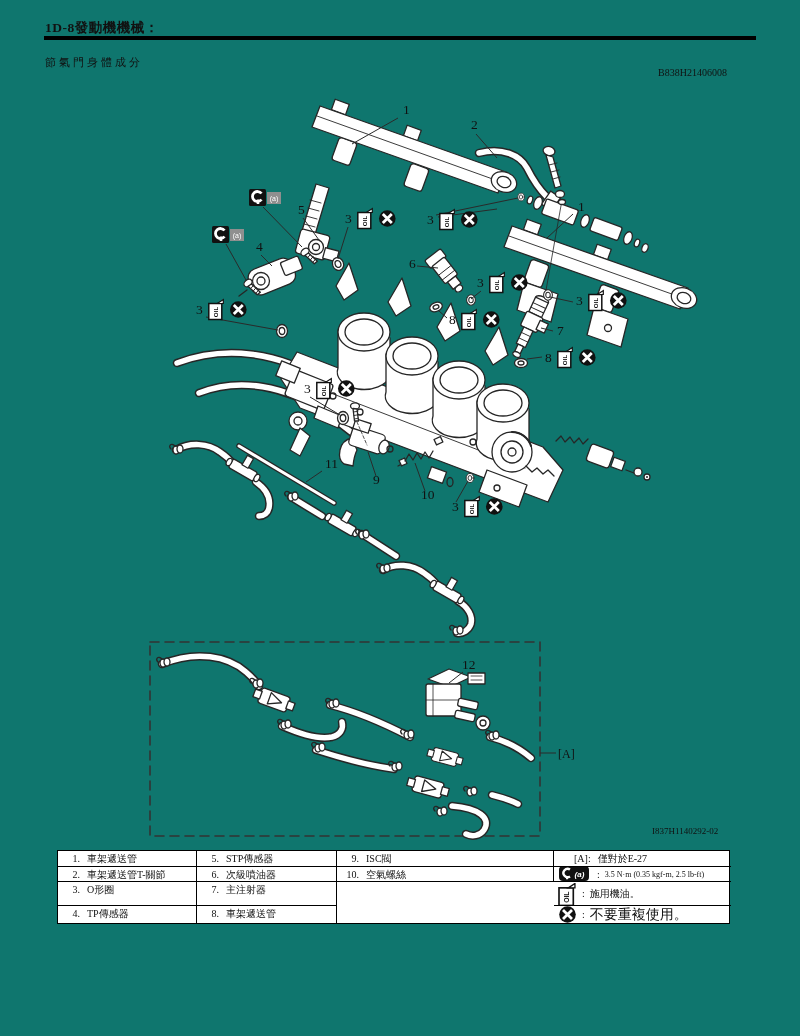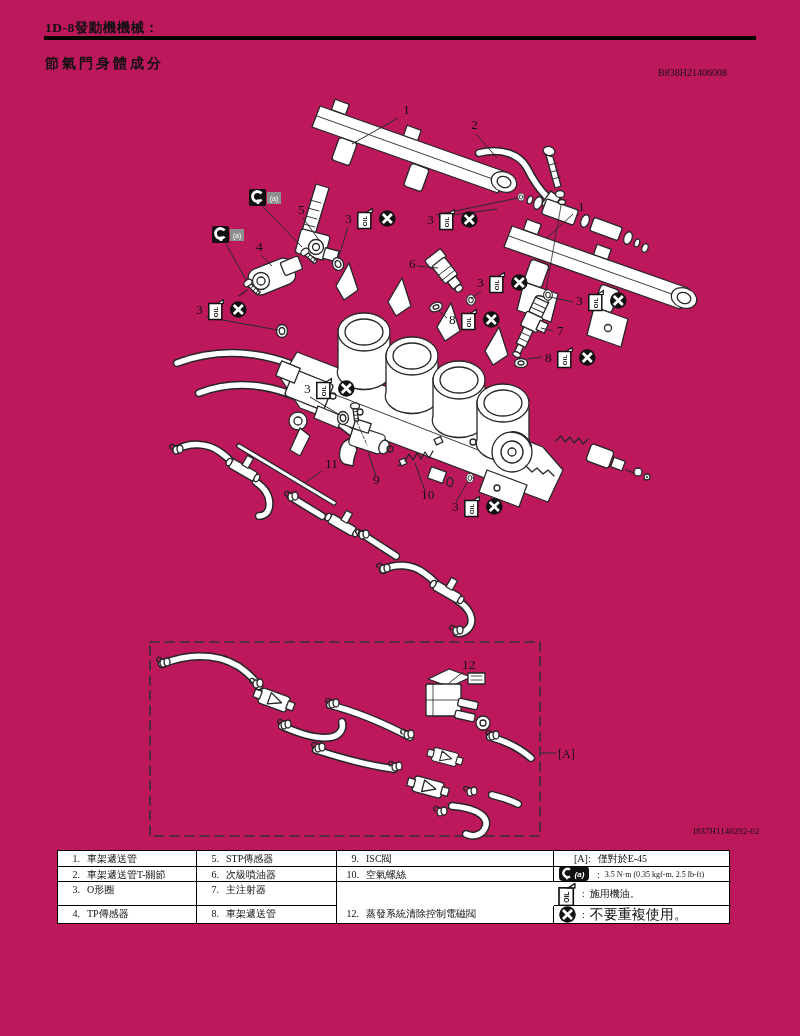--- a/index.html
+++ b/index.html
@@ -1,22 +1,22 @@
 <!DOCTYPE html>
 <html><head>
 <meta charset="utf-8">
 <style>
   html,body { margin:0; padding:0; background:#fff; }
-  .page { position:relative; width:800px; height:1036px; background:#be185d;
+  .page { position:relative; width:800px; height:1036px; background:#0f766e;
           font-family:"Liberation Serif", serif; color:#111; overflow:hidden; }
   .hdr { position:absolute; left:45px; top:19px; font-size:13.5px; font-weight:bold; letter-spacing:.5px; }
   .hdr-rule { position:absolute; left:44px; top:36px; width:712px; height:4px; background:#000; }
-  .sec-title { position:absolute; left:45px; top:55px; font-size:14px; font-weight:bold; letter-spacing:3px; }
+  .sec-title { position:absolute; left:45px; top:55px; font-size:11px; font-weight:normal; letter-spacing:3px; }
   .doc-code { position:absolute; left:658px; top:67px; font-size:10px; }
-  .fig-code { position:absolute; left:652px; top:826px; font-size:9px;margin-left:41px; }
+  .fig-code { position:absolute; left:652px; top:826px; font-size:9px; }
   #diagram-svg { position:absolute; left:0; top:0; width:800px; height:1036px; }
   .to { stroke:#262626; stroke-width:8.5; fill:none; }
   .ti { stroke:#ffffff; stroke-width:5.5; fill:none; }
   .tn { stroke:#262626; stroke-width:5.5; fill:none; }
   .tni{ stroke:#ffffff; stroke-width:3;   fill:none; }
   .parts-table { position:absolute; left:57px; top:850px; width:673px;
                  display:grid; grid-template-columns:139px 140px 217px 177px;
                  grid-template-rows:16px 15px 24px 17px;
                  border:1.4px solid #000; box-sizing:border-box; font-size:10px; background:#fff; }
   .pcell { border-right:1px solid #000; border-bottom:1px solid #000; box-sizing:border-box;
@@ -504,27 +504,23 @@
         <span class="pname">車架遞送管</span>
       </div>
       <div class="pcell" style="grid-area: 1 / 3;">
         <span class="pnum">9.</span>
         <span class="pname">ISC閥</span>
       </div>
       <div class="pcell" style="grid-area: 2 / 3;">
         <span class="pnum">10.</span>
         <span class="pname">空氣螺絲</span>
       </div>
-      <div class="pcell lastrow" style="grid-area: 4 / 3;">
-        <span class="pnum">12.</span>
-        <span class="pname">蒸發系統清除控制電磁閥</span>
-      </div>
       <div class="lcell" style="grid-area: 1 / 4;">
         <span class="lg-pre">[A]:</span>
-        <span style="font-size: 10px;">僅對於E-45</span>
+        <span style="font-size: 10px;">僅對於E-27</span>
       </div>
       <div class="lcell" style="grid-area: 2 / 4;">
         <svg width="34" height="18" viewBox="0 0 34 18">
           <g transform="translate(1 1) scale(1)">
             <rect x="0" y="0" width="30" height="15" rx="4" fill="#111"></rect>
             <path d="M11,3.5 A4.2,4.2 0 1 0 11,10.5" stroke="#fff" stroke-width="2.4" fill="none"></path>
             <path d="M8,10.5 L8,13.2" stroke="#fff" stroke-width="2"></path>
             <text x="20.5" y="11.3" font-size="8" font-weight="bold" fill="#fff" text-anchor="middle" font-style="italic" font-family="&quot;Liberation Sans&quot;,sans-serif">(a)</text>
           </g>
         </svg>

